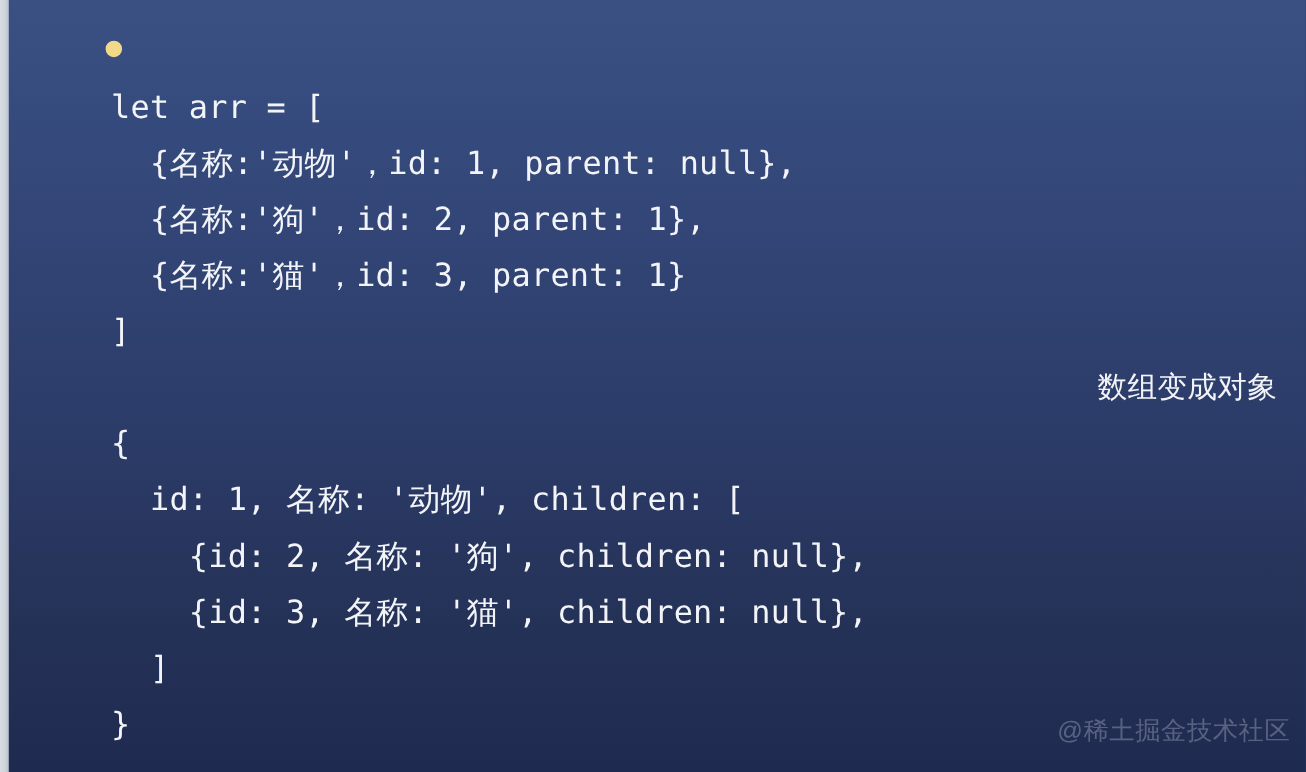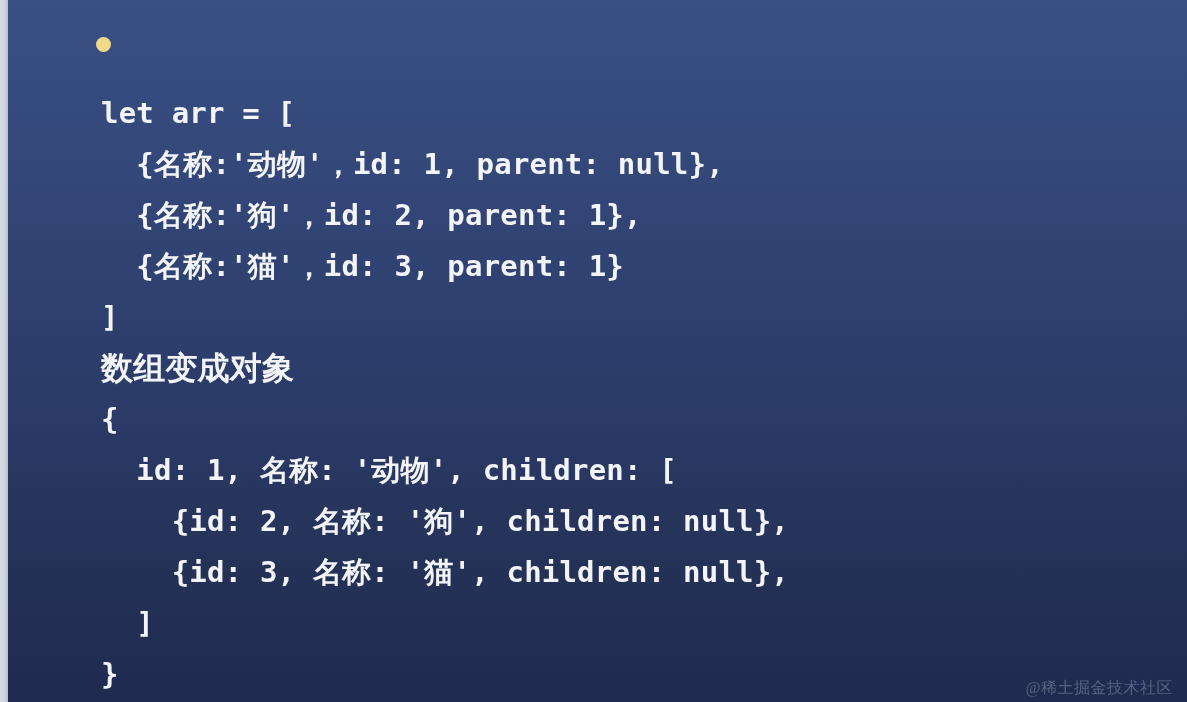--- a/index.html
+++ b/index.html
@@ -57,47 +57,47 @@
     line-height: 1;
     color: #f5d887;
     letter-spacing: 1px;
     white-space: pre;
   }
 
   
   #code-block {
     position: absolute;
     left: 101px;
-    top: 88px;
+    top: 72px;
     width: 1060px;
     color: #f2f4f8;
     font-family: "DejaVu Sans Mono", monospace;
     font-size: 29px;
     line-height: 51px;
     white-space: pre;
     letter-spacing: 0.2px;
-    font-weight: bold;
   }
   .code-line {
     white-space: pre;
     height: 51px;
     font-family: "DejaVu Sans Mono", monospace;
   }
   .code-line.cn {
     font-family: "DejaVu Sans", sans-serif;
-    font-size: 32px;
+    font-size: 27px;
+    text-align: right;
   }
 
   
   #watermark {
     position: absolute;
     right: 14px;
-    bottom: 3px;
-    font-family: Liberation Serif, serif;
-    font-size: 16px;
+    bottom: 22px;
+    font-family: Liberation Sans, sans-serif;
+    font-size: 23px;
     color: rgba(215, 222, 235, 0.30);
     letter-spacing: 0.5px;
     white-space: pre;
   }
 </style>
 </head>
 <body>
 
 <div id="slide">
 

